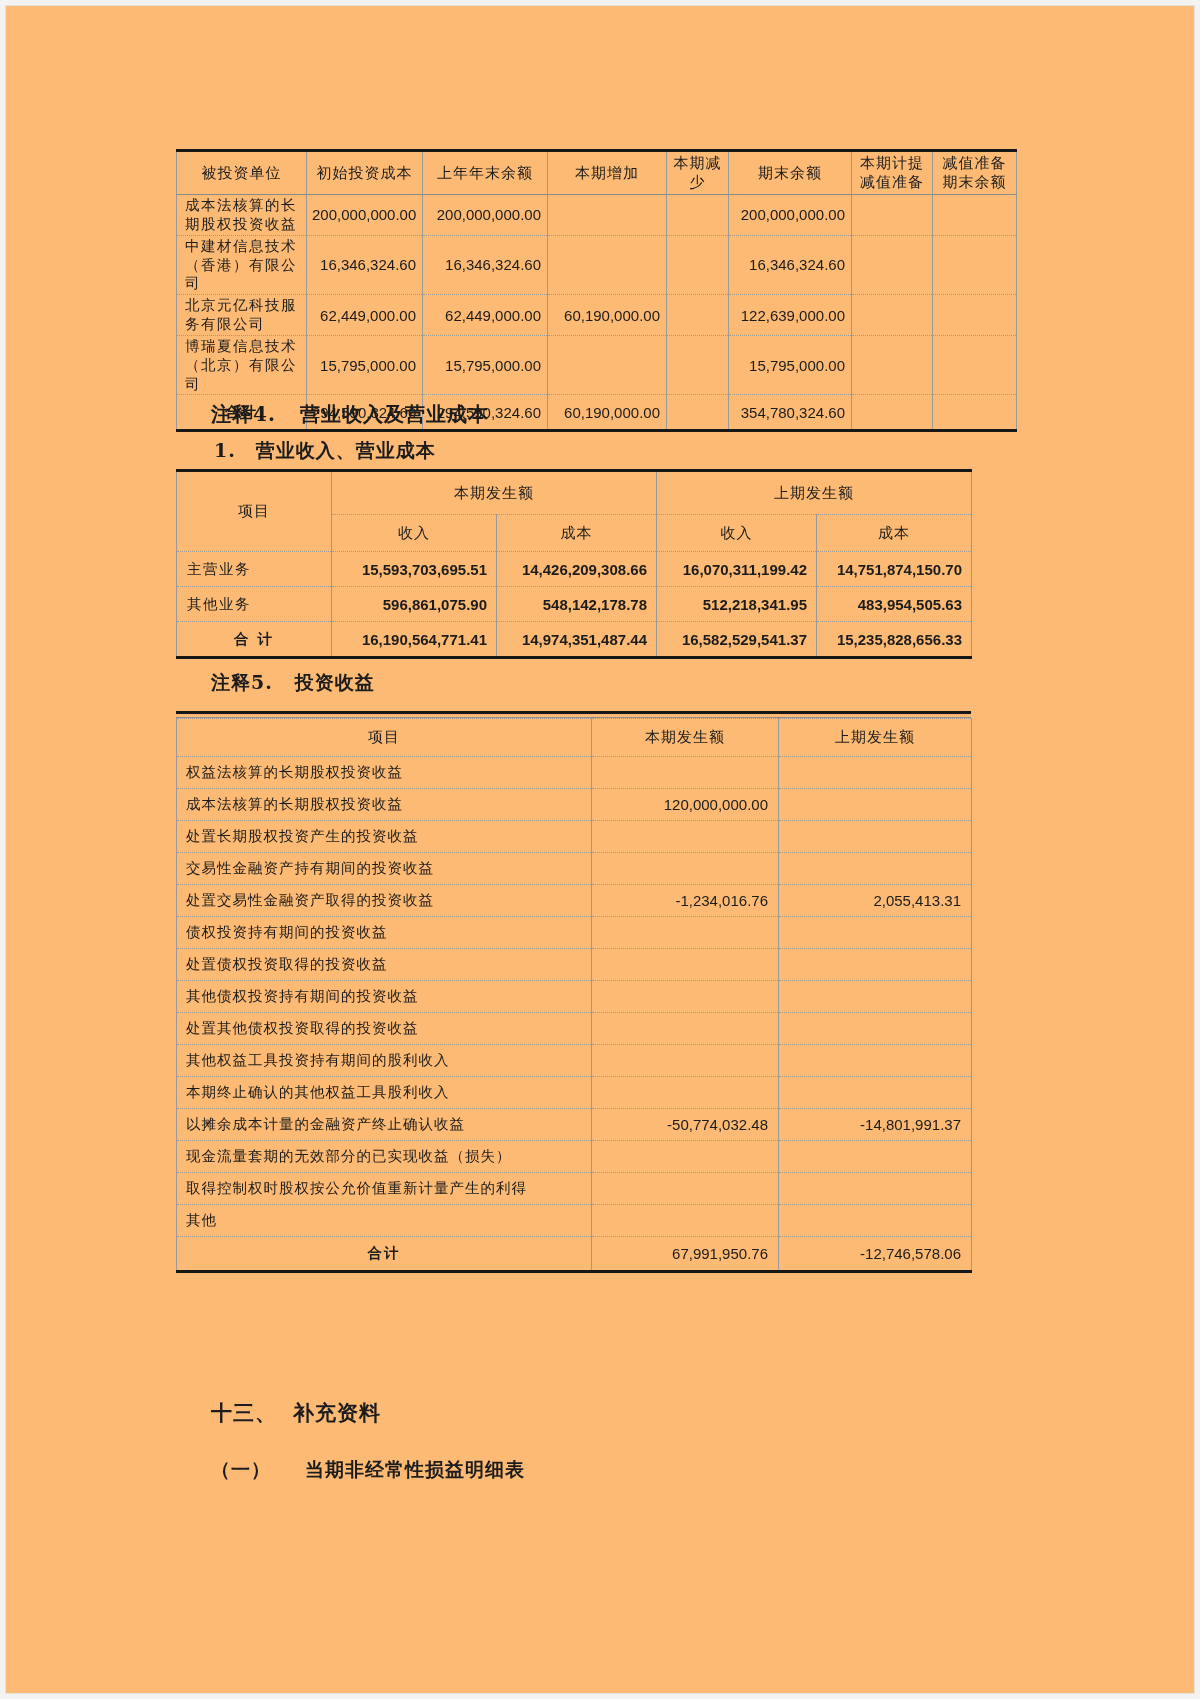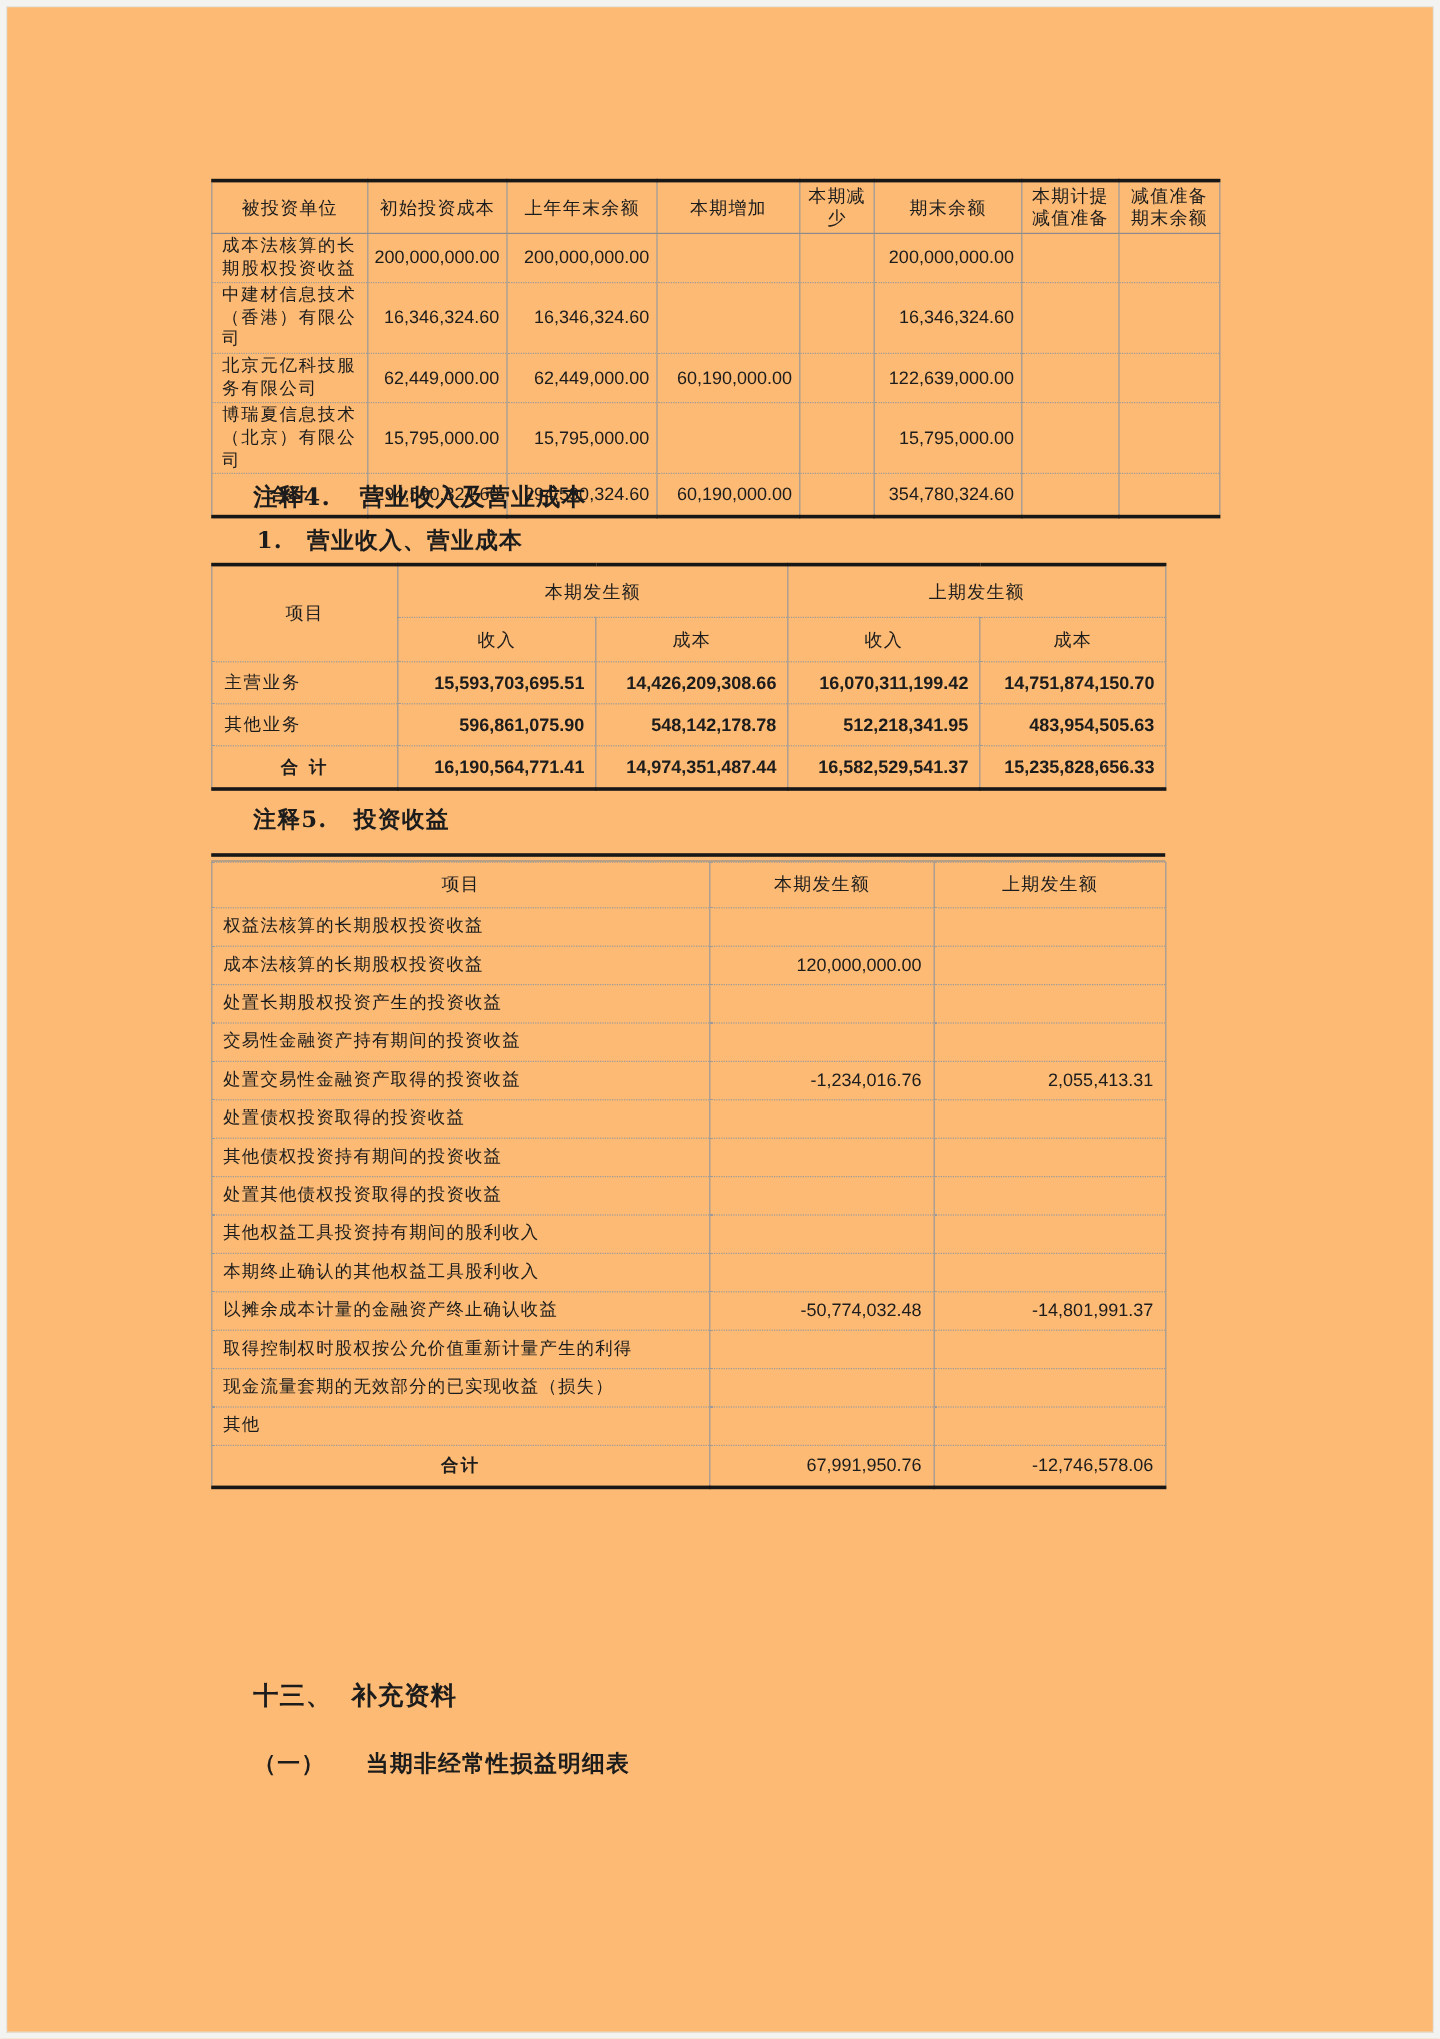--- a/index.html
+++ b/index.html
@@ -245,20 +245,25 @@
           <td class="name">交易性金融资产持有期间的投资收益</td>
           <td class="num"></td>
           <td class="num"></td>
         </tr>
         <tr>
           <td class="name">处置交易性金融资产取得的投资收益</td>
           <td class="num">-1,234,016.76</td>
           <td class="num">2,055,413.31</td>
         </tr>
         <tr>
+          <td class="name">债权投资持有期间的投资收益</td>
+          <td class="num"></td>
+          <td class="num"></td>
+        </tr>
+        <tr>
           <td class="name">处置债权投资取得的投资收益</td>
           <td class="num"></td>
           <td class="num"></td>
         </tr>
         <tr>
           <td class="name">其他债权投资持有期间的投资收益</td>
           <td class="num"></td>
           <td class="num"></td>
         </tr>
         <tr>
@@ -275,26 +280,26 @@
           <td class="name">本期终止确认的其他权益工具股利收入</td>
           <td class="num"></td>
           <td class="num"></td>
         </tr>
         <tr>
           <td class="name">以摊余成本计量的金融资产终止确认收益</td>
           <td class="num">-50,774,032.48</td>
           <td class="num">-14,801,991.37</td>
         </tr>
         <tr>
+          <td class="name">现金流量套期的无效部分的已实现收益（损失）</td>
+          <td class="num"></td>
+          <td class="num"></td>
+        </tr>
+        <tr>
           <td class="name">取得控制权时股权按公允价值重新计量产生的利得</td>
-          <td class="num"></td>
-          <td class="num"></td>
-        </tr>
-        <tr>
-          <td class="name">现金流量套期的无效部分的已实现收益（损失）</td>
           <td class="num"></td>
           <td class="num"></td>
         </tr>
         <tr>
           <td class="name">其他</td>
           <td class="num"></td>
           <td class="num"></td>
         </tr>
         <tr class="total">
           <td class="total-label">合计</td>

